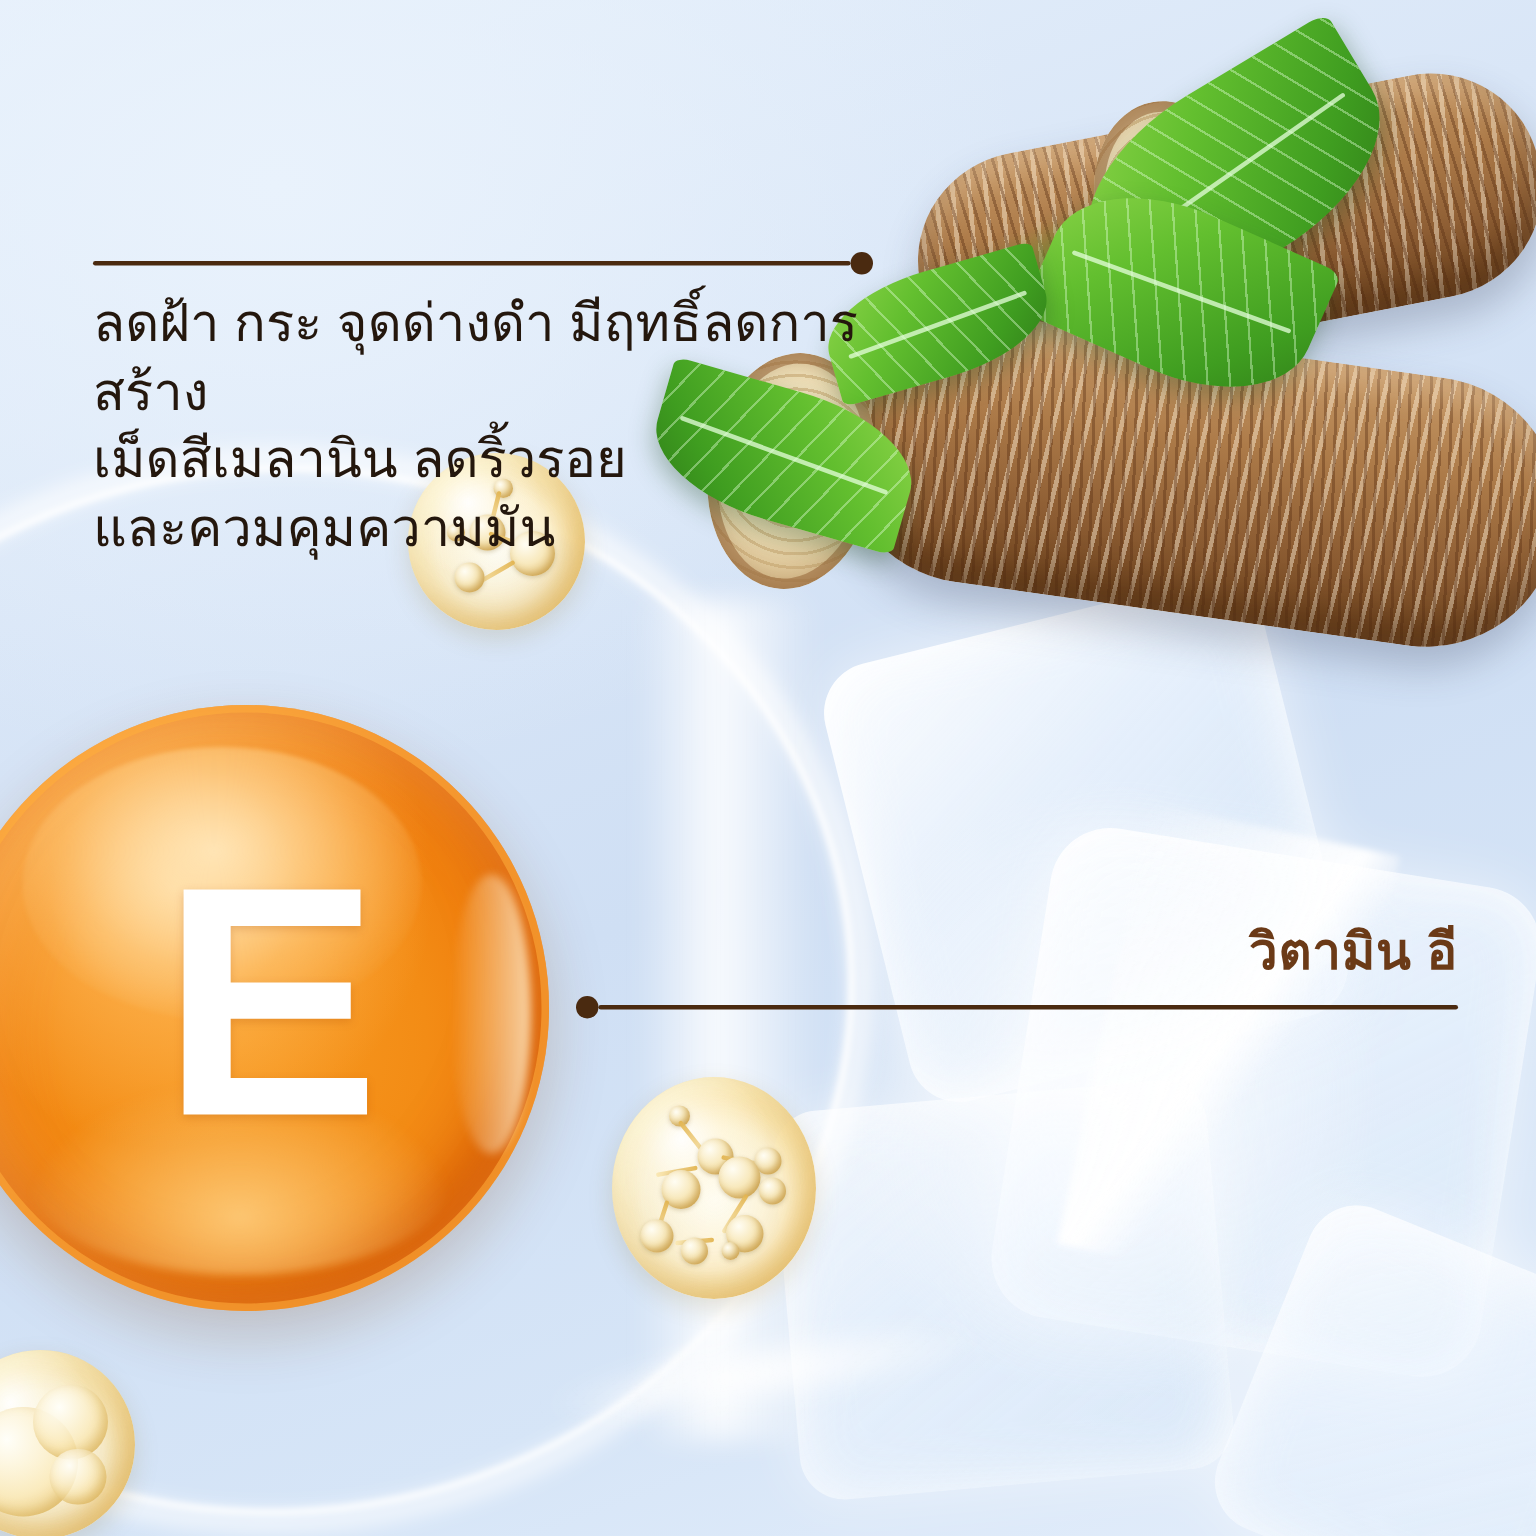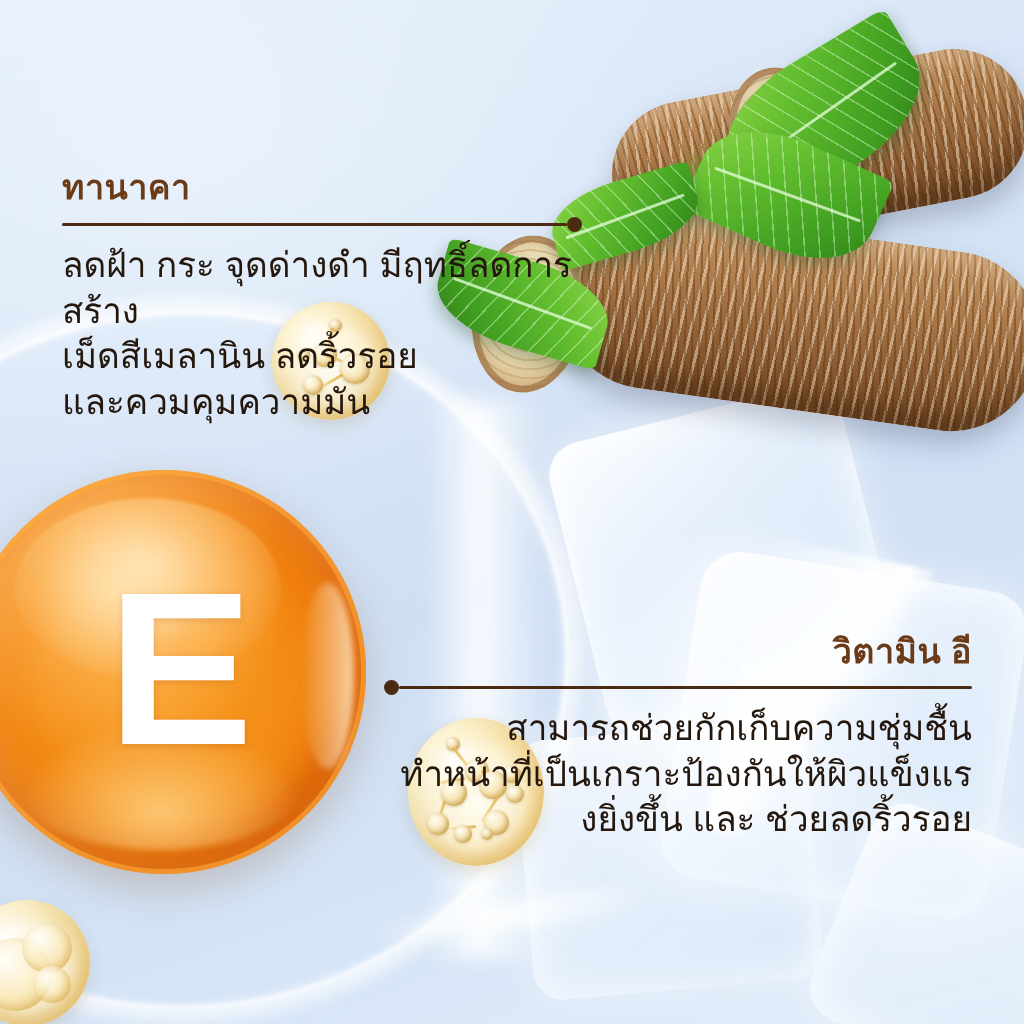--- a/index.html
+++ b/index.html
@@ -277,21 +277,21 @@
     white-space: pre-line;
   }
 
   
   .block-thanaka { left: 62px; top: 168px; width: 520px; }
   .block-thanaka h2 { margin-bottom: 10px; }
   .block-thanaka .rule-row { margin-bottom: 10px; }
   .block-thanaka p { text-align: left; }
 
   
-  .block-vite { left: 384px; top: 632px; width: 588px; }
+  .block-vite { left: 384px; top: 616px; width: 588px; }
   .block-vite h2 { text-align: right; margin-bottom: 9px; }
   .block-vite .rule-row { margin-bottom: 10px; }
   .block-vite p { text-align: right; }
 </style>
 </head>
 <body>
 
 <div class="stage">
 
   <div class="bg-base"></div>
@@ -373,34 +373,30 @@
     </div>
   </div>
 
   <div class="droplet d-bottom">
     <div class="inner-bub" style="left:12%;top:30%;width:58%;height:58%;"></div>
     <div class="inner-bub" style="left:46%;top:18%;width:40%;height:40%;"></div>
     <div class="inner-bub" style="left:55%;top:52%;width:30%;height:30%;"></div>
   </div>
 
   <div class="block block-thanaka">
-    <h2>ทานาคา</h2>
     <div class="rule-row">
       <div class="rule"></div>
       <div class="rule-dot"></div>
     </div>
     <p>ลดฝ้า กระ จุดด่างดำ มีฤทธิ์ลดการสร้าง
 เม็ดสีเมลานิน ลดริ้วรอย
 และควมคุมความมัน</p>
   </div>
 
   <div class="block block-vite">
     <h2>วิตามิน อี</h2>
     <div class="rule-row">
       <div class="rule-dot"></div>
       <div class="rule"></div>
     </div>
-    <p>สามารถช่วยกักเก็บความชุ่มชื้น
-ทำหน้าที่เป็นเกราะป้องกันให้ผิวแข็งแร
-งยิ่งขึ้น และ ช่วยลดริ้วรอย</p>
   </div>
 
 </div>
 
 </body></html>

